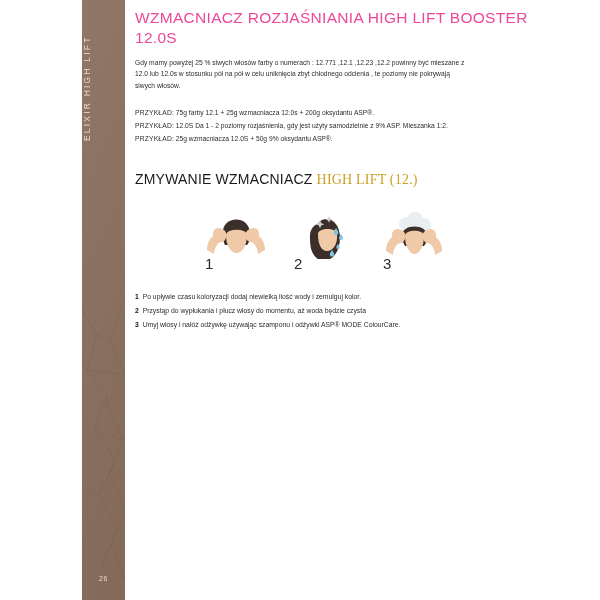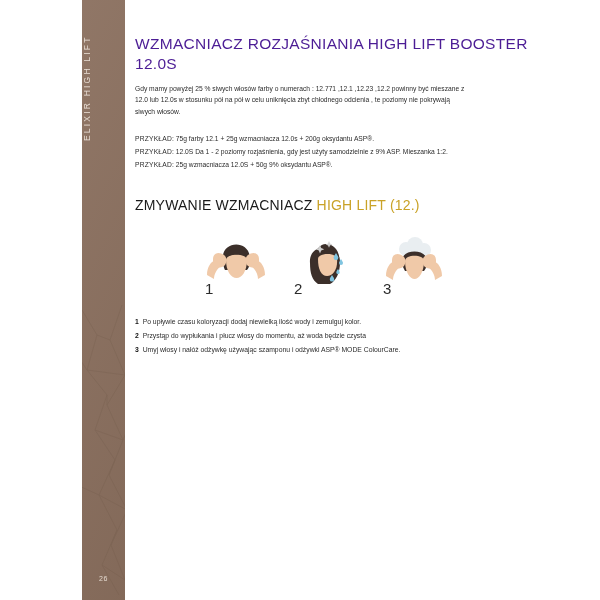--- a/index.html
+++ b/index.html
@@ -74,26 +74,26 @@
   .content {
     position: absolute;
     left: 135px;
     top: 0;
     width: 420px;
     height: 600px;
   }
 
   .title {
     margin: 0;
-    padding-top: 34px;
+    padding-top: 8px;
     font-size: 15.5px;
     line-height: 1.28;
     letter-spacing: 0.3px;
     font-weight: 400;
-    color: #4c1d95;
+    color: #ec4899;
     font-family: "Liberation Sans", sans-serif;
   }
 
   .intro {
     margin: 9px 0 0 0;
     font-size: 6.7px;
     line-height: 1.72;
     color: #2b2b2b;
     max-width: 330px;
   }
@@ -110,20 +110,21 @@
 
   .section-heading {
     margin: 26px 0 0 0;
     font-size: 14px;
     letter-spacing: 0.2px;
     font-weight: 400;
     color: #1a1a1a;
   }
   .section-heading .accent {
     color: #c9a227;
+    font-family: Liberation Serif, serif;
   }
 
   
   .steps {
     margin: 16px 0 0 0;
     display: flex;
     gap: 23px;
     padding-left: 68px;
   }
   .step {

